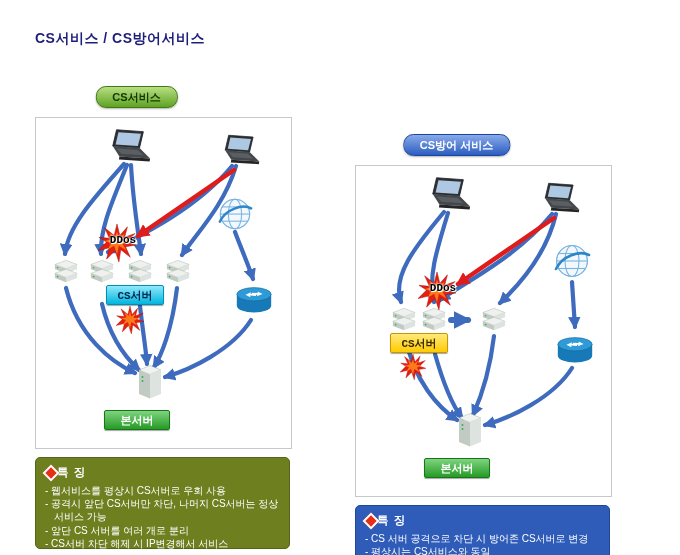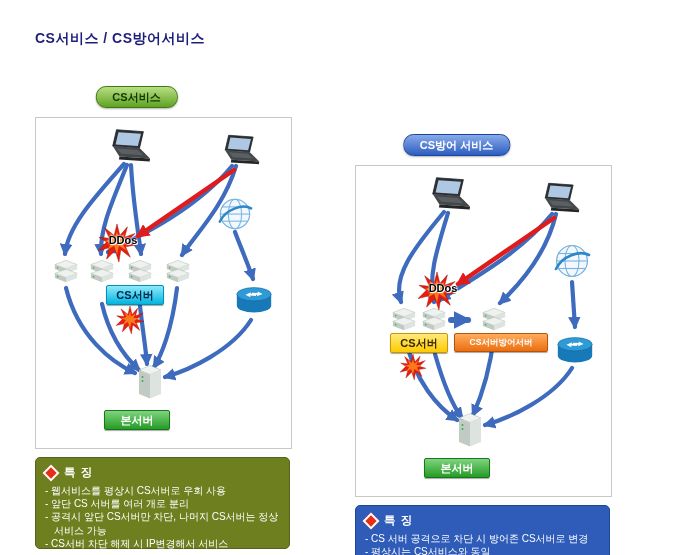--- a/index.html
+++ b/index.html
@@ -19,21 +19,21 @@
   .panel-header{
     position:absolute;top:69px;left:50%;transform:translateX(-50%);
     height:20px;padding:0 16px;border-radius:10px;white-space:nowrap;
     display:flex;align-items:center;justify-content:center;
     font-size:11px;font-weight:bold;box-shadow:0 1px 2px rgba(0,0,0,.3);
   }
   .hdr-green{background:linear-gradient(#b9de83,#5fa324);border:1px solid #3f7a12;color:#123700;}
   .hdr-blue{background:linear-gradient(#88aae9,#2c5dc1);border:1px solid #1c459e;color:#ffffff;}
   .panel{
     position:absolute;left:0;top:100px;width:255px;height:330px;
-    background:#ffffff;border:1px solid #c8c8c8;
+    background:#ffffff;border:1px solid #c8c8c8;font-family:Liberation Mono, monospace;
   }
   .diagram-svg{position:absolute;left:0;top:0;width:100%;height:100%;}
   .ddos-label{
     position:absolute;left:64px;top:116px;width:46px;text-align:center;
     font-size:11px;font-weight:bold;color:#000;
     text-shadow:0 0 2px #fff,0 0 2px #fff,1px 1px 0 #fff;
   }
   .node-pill{
     position:absolute;border-radius:2px;white-space:nowrap;
     display:flex;align-items:center;justify-content:center;
@@ -42,21 +42,21 @@
   .pill-cyan{background:linear-gradient(#8fe9fa,#00b5df);border:1px solid #0090b5;color:#00264d;}
   .pill-yellow{background:linear-gradient(#ffe97c,#ffcb00);border:1px solid #c79600;color:#3a2a00;}
   .pill-orange{background:linear-gradient(#ffac5e,#ec6e10);border:1px solid #b75407;color:#fff;font-size:8.5px;}
   .pill-green{background:linear-gradient(#7fd47f,#259b25);border:1px solid #167716;color:#fff;}
   .feature-box{
     position:absolute;left:0;top:440px;width:255px;
     border-radius:5px;padding:7px 9px 6px;color:#ffffff;box-sizing:border-box;
   }
   .fb-olive{background:#6e7f1f;border:1px solid #55641a;height:92px;}
   .fb-blue{background:#2e5cb8;border:1px solid #1f4796;height:80px;}
-  .feature-header{display:flex;align-items:center;gap:7px;font-size:11.5px;font-weight:bold;margin-bottom:4px;letter-spacing:1px;}
+  .feature-header{display:flex;align-items:center;font-size:11.5px;font-weight:bold;margin-bottom:4px;letter-spacing:1px;}
   .feature-marker{width:8px;height:8px;background:#e53015;border:2px solid #fff;transform:rotate(45deg);flex:none;}
   .feature-list{list-style:none;margin:0;padding:0;font-size:10px;line-height:1.32;}
   .feature-list li{padding-left:9px;text-indent:-9px;}
   .feature-list li::before{content:"- ";}
 </style>
 </head>
 <body>
 
 <svg width="0" height="0" style="position:absolute" aria-hidden="true">
   <defs>
@@ -157,22 +157,22 @@
       <div class="node-pill pill-green" style="left:68px;top:292px;width:64px;height:18px;">본서버</div>
     </div>
 
     <div class="feature-box fb-olive">
       <div class="feature-header">
         <span class="feature-marker"></span>
         <span>특 징</span>
       </div>
       <ul class="feature-list">
         <li>웹서비스를 평상시 CS서버로 우회 사용</li>
+        <li>공격시 앞단 CS서버만 차단, 나머지 CS서버는 정상 서비스 가능</li>
         <li>앞단 CS 서버를 여러 개로 분리</li>
-        <li>공격시 앞단 CS서버만 차단, 나머지 CS서버는 정상 서비스 가능</li>
         <li>CS서버 차단 해제 시 IP변경해서 서비스</li>
       </ul>
     </div>
   </div>
 
   <div class="col col-right">
 
     <div class="panel-header hdr-blue">CS방어 서비스</div>
 
     <div class="panel">
@@ -196,21 +196,20 @@
         <use href="#sym-burst" x="62" y="106" width="38" height="38"></use>
         <use href="#sym-cluster" x="34" y="140" width="28" height="26"></use>
         <use href="#sym-cluster" x="64" y="140" width="28" height="26"></use>
         <use href="#sym-cluster" x="124" y="140" width="28" height="26"></use>
         <use href="#sym-router" x="198" y="166" width="42" height="36"></use>
         <use href="#sym-burst" x="44" y="188" width="26" height="26"></use>
         <use href="#sym-tower" x="100" y="246" width="28" height="36"></use>
       </svg>
       <div class="ddos-label">DDos</div>
       <div class="node-pill pill-yellow" style="left:34px;top:167px;width:56px;height:18px;">CS서버</div>
-      <div class="node-pill pill-orange" style="left:98px;top:167px;width:92px;height:17px;">CS서버방어서버</div>
       <div class="node-pill pill-green" style="left:68px;top:292px;width:64px;height:18px;">본서버</div>
     </div>
 
     <div class="feature-box fb-blue">
       <div class="feature-header">
         <span class="feature-marker"></span>
         <span>특 징</span>
       </div>
       <ul class="feature-list">
         <li>CS 서버 공격으로 차단 시 방어존 CS서버로 변경</li>

